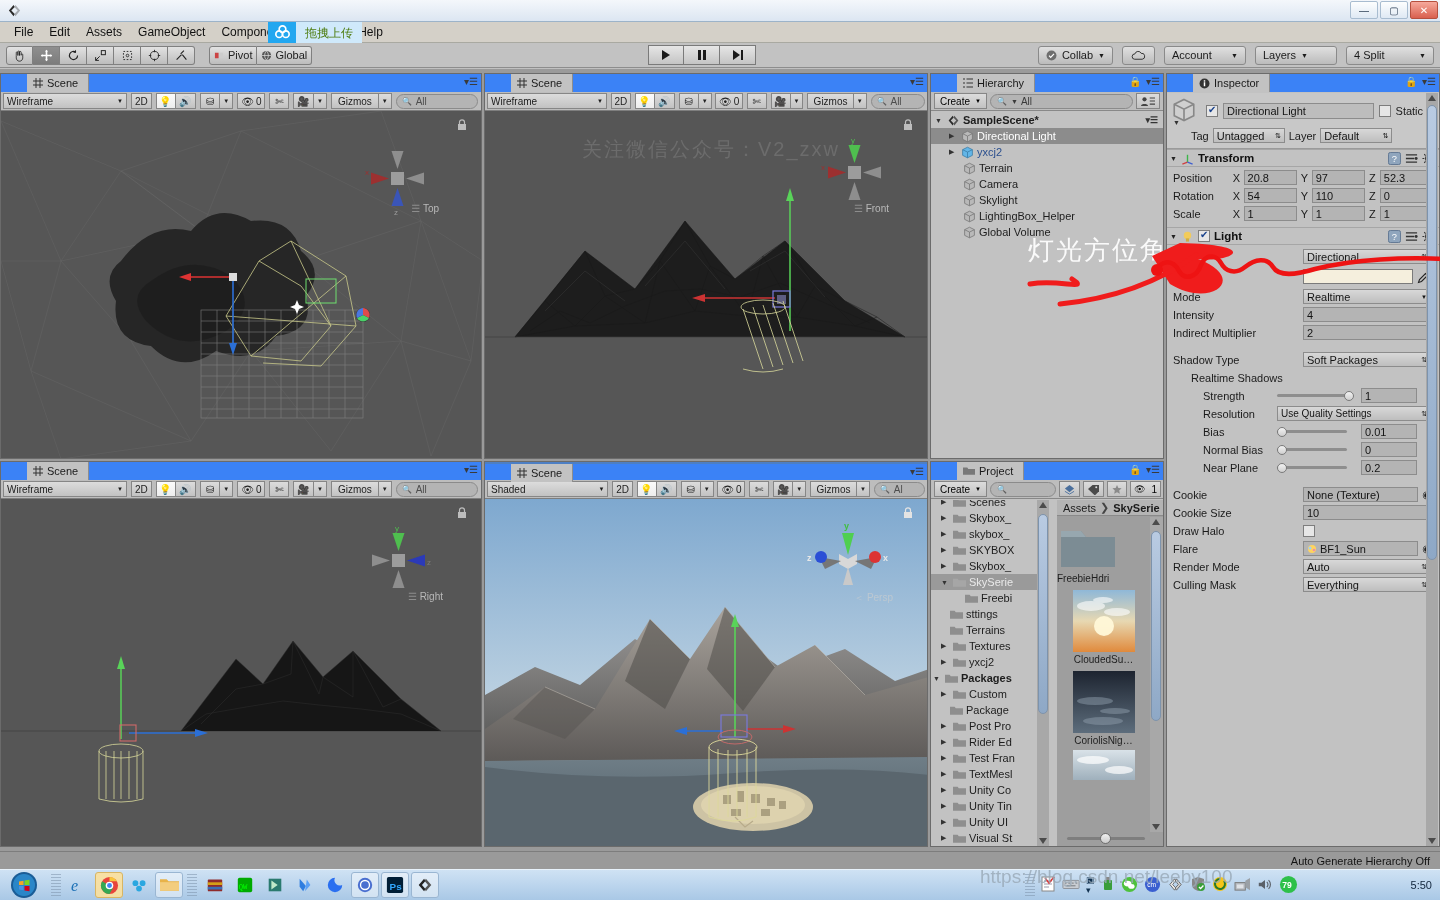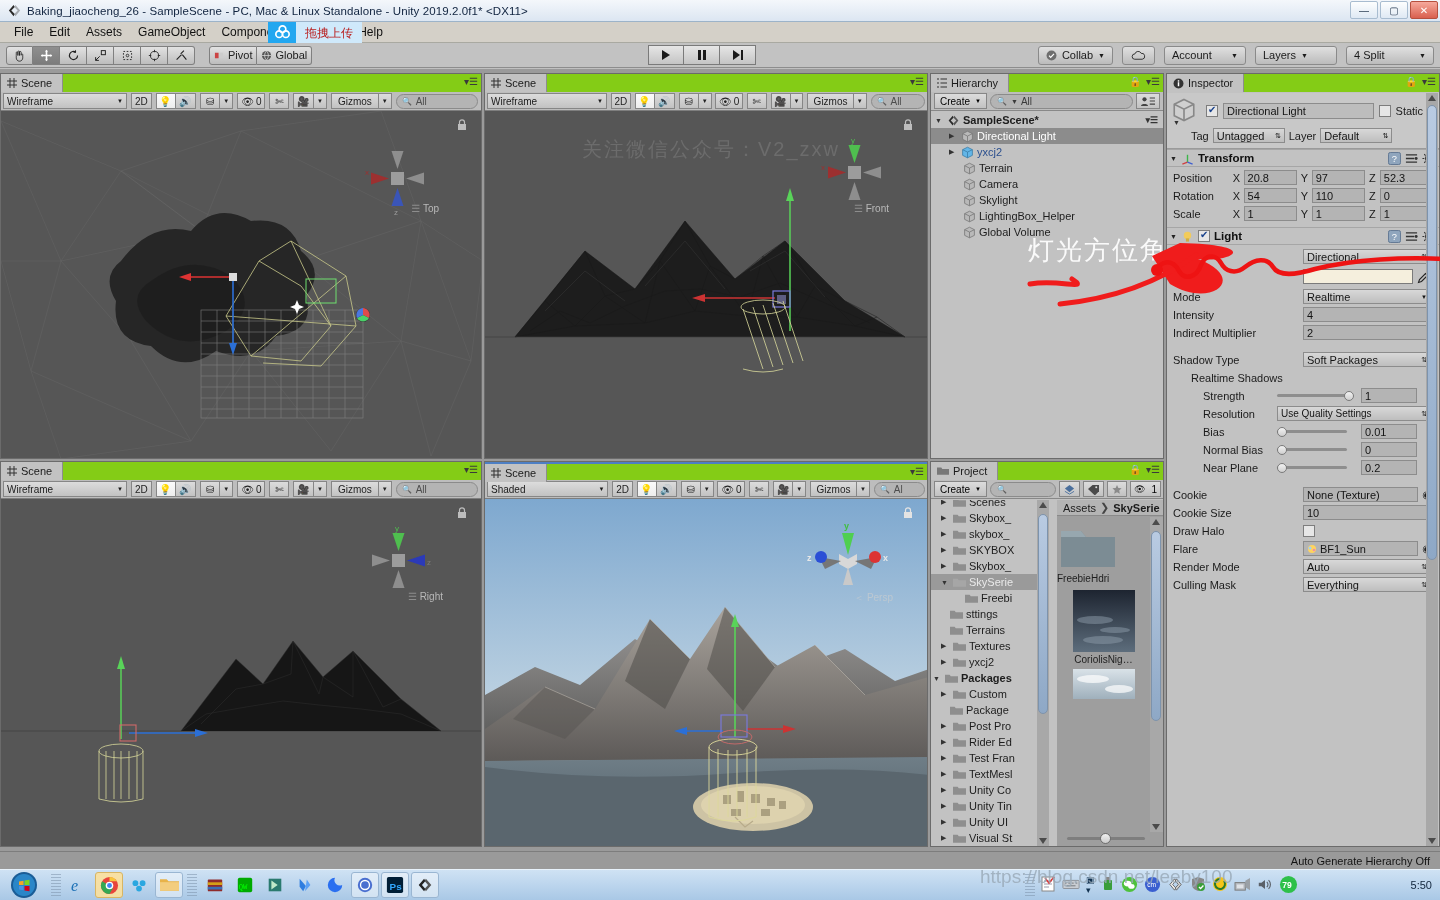--- a/index.html
+++ b/index.html
@@ -21,21 +21,21 @@
   .winbtn.close { background:linear-gradient(#f6a99c,#d9604f); border-color:#b6503f; color:#fff; }
 
   
   .menubar { height:21px; background:#d4d0c8; border-bottom:1px solid #a9a9a1;
     display:flex; align-items:center; padding-left:6px; position:relative; }
   .menuitem { padding:2px 8px; font-size:12px; color:#111; }
   .upload-badge { position:absolute; left:268px; top:0px; height:21px; display:flex;
     align-items:center; }
   .upload-ic { width:28px;height:21px; background:#22a7f0; display:flex;
     align-items:center; justify-content:center; }
-  .upload-txt { background:#cfe9fb; color:#b91c1c; font-size:12px; padding:3px 9px; height:21px;}
+  .upload-txt { background:#cfe9fb; color:#4d7c0f; font-size:12px; padding:3px 9px; height:21px;}
 
   
   .u-toolbar { height:25px; background:#c2c2c2; border-bottom:1px solid #8d8d8d;
     display:flex; align-items:center; padding:0 6px; gap:0px; position:relative; }
   .tgrp { display:flex; }
   .tbtn { height:19px; min-width:27px; border:1px solid #808080; border-left:none;
     background:linear-gradient(#e2e2e2,#bdbdbd); display:flex; align-items:center;
     justify-content:center; color:#222; font-size:11px; padding:0 4px;}
   .tbtn:first-child { border-left:1px solid #808080; border-radius:3px 0 0 3px; }
   .tbtn:last-child { border-radius:0 3px 3px 0; }
@@ -48,21 +48,21 @@
   .rightgrp { position:absolute; right:6px; display:flex; gap:9px; align-items:center;}
   .rbtn { height:19px; border:1px solid #8a8a8a; border-radius:3px;
     background:linear-gradient(#e0e0e0,#bbbbbb); display:flex;align-items:center;
     padding:0 7px; gap:5px; font-size:11px; color:#1b1b1b;}
 
   
   .main { position:absolute; left:0; top:69px; width:1440px; height:782px; background:#9a9a9a; }
 
   
   .panel { position:absolute; background:#c2c2c2; border:1px solid #6b6b6b; }
-  .ptab-row { height:18px; background:#84cc16; position:relative; display:flex; }
+  .ptab-row { height:18px; background:#3b82f6; position:relative; display:flex;padding-left:26px; }
   .ptab { height:18px; background:#c2c2c2; display:flex; align-items:center;
     padding:0 10px 0 6px; font-size:11px; color:#1a1a1a; gap:4px;
     border-right:1px solid #8d8d8d; }
   .ptab-right { position:absolute; right:3px; top:2px; display:flex; gap:4px;
     align-items:center; color:#3a3a3a; font-size:10px;}
 
   
   .sc-tool { height:19px; background:#bdbdbd; display:flex; align-items:center;
     gap:0px; padding:0 2px; border-bottom:1px solid #7e7e7e;}
   .sc-drop { height:16px; border:1px solid #868686; background:linear-gradient(#dcdcdc,#c2c2c2);
@@ -156,21 +156,20 @@
 </head>
 <body>
 
 <div class="titlebar">
   <span class="tb-icon">
     <svg width="15" height="15" viewBox="0 0 16 16">
         <path d="M2 8l5-6 1.2 2.2L4.6 8l3.6 3.8L7 14 2 8z" fill="#2b2b2b"></path>
         <path d="M14 8l-5 6-1.2-2.2L11.4 8 7.8 4.2 9 2l5 6z" fill="#2b2b2b" opacity=".35"></path>
       </svg>
   </span>
-  <span class="tb-text">Baking_jiaocheng_26 - SampleScene - PC, Mac &amp; Linux Standalone - Unity 2019.2.0f1* &lt;DX11&gt;</span>
   <div class="winbtns">
     <div class="winbtn">—</div>
     <div class="winbtn">▢</div>
     <div class="winbtn close">✕</div>
   </div>
 </div>
 
 <div class="menubar">
   <span class="menuitem">File</span>
   <span class="menuitem">Edit</span>
@@ -1099,20 +1098,39 @@
       <span style="color:#444">❯</span>
       <span style="font-weight:bold">SkySerie</span>
     </div>
     <div style="position:absolute;left:0;top:17px;right:13px;bottom:14px;overflow:hidden;">
       <div style="padding-top:6px">
         <svg width="62" height="50" viewBox="0 0 62 50">
               <path d="M4 8h20l5 6h29v30H4z" fill="#7c8c94"></path>
               <path d="M4 8h20l5 6H4z" fill="#97a7af"></path>
             </svg>
         <div style="font-size:10px;color:#1e1e1e;margin-top:-2px">FreebieHdri</div>
+      </div>
+      <div style="text-align:center;padding-top:6px">
+        <svg width="62" height="62" viewBox="0 0 62 62">
+          <defs>
+                <linearGradient id="cs" x1="0" y1="0" x2="0" y2="1">
+            <stop offset="0" stop-color="#8fb8d8"></stop>
+                  <stop offset=".5" stop-color="#e7d8b2"></stop>
+                  <stop offset="1" stop-color="#e08a3c"></stop>
+                </linearGradient>
+              </defs>
+          <rect width="62" height="62" fill="url(#cs)"></rect>
+          <circle cx="31" cy="36" r="10" fill="#fff8d8" opacity=".95"></circle>
+          <g fill="#ffffff" opacity=".6">
+                <ellipse cx="18" cy="16" rx="14" ry="5"></ellipse>
+                <ellipse cx="44" cy="22" rx="13" ry="4"></ellipse>
+                <ellipse cx="30" cy="10" rx="10" ry="3"></ellipse>
+              </g>
+        </svg>
+        <div style="font-size:10px;color:#1e1e1e">CloudedSu…</div>
       </div>
       <div style="text-align:center;padding-top:6px">
         <svg width="62" height="62" viewBox="0 0 62 62">
           <defs>
                 <linearGradient id="cn" x1="0" y1="0" x2="0" y2="1">
             <stop offset="0" stop-color="#1d2430"></stop>
                   <stop offset="1" stop-color="#5d6d7c"></stop>
                 </linearGradient>
               </defs>
           <rect width="62" height="62" fill="url(#cn)"></rect>

